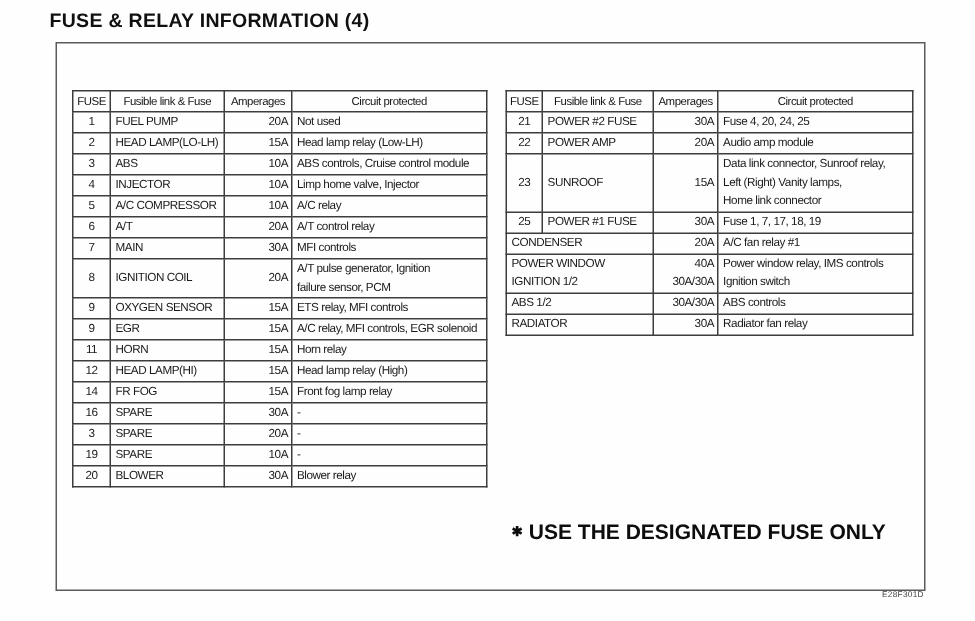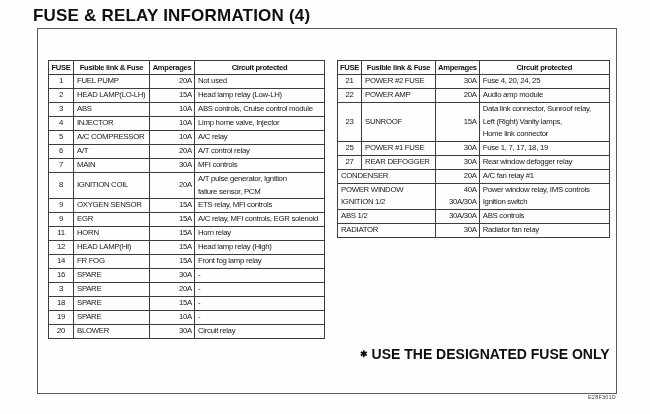--- a/index.html
+++ b/index.html
@@ -12,21 +12,21 @@
   }
   .page {
     position: relative;
     width: 650px; height: 414px;
     background: #fefefe;
     overflow: hidden;
   }
   .title {
     position: absolute;
     left: 33px; top: 6px;
-    font-size: 17px;
+    font-size: 13px;
     font-weight: bold;
     letter-spacing: 0.2px;
     color: #101010;
     white-space: nowrap;
   }
   .outer-box {
     position: absolute;
     left: 37px; top: 28px;
     width: 578px; height: 364px;
     border: 1px solid #5a5a5a;
@@ -40,42 +40,42 @@
   }
   #left-table  { left: 10px;  top: 31px; }
   #right-table { left: 299px; top: 31px; }
   th, td {
     border: 1px solid #3d3d3d;
     overflow: hidden;
     padding: 0 2px;
   }
   th {
     font-size: 7.6px;
-    font-weight: bold;
+    font-weight: normal;
     letter-spacing: -0.3px;
     text-align: center;
     height: 13px;
     color: #141414;
     white-space: nowrap;
   }
   td {
     font-size: 7.8px;
     letter-spacing: -0.3px;
     height: 13px;
     line-height: 12.5px;
     vertical-align: middle;
     white-space: pre;
     color: #1a1a1a;
   }
   td.fuse { text-align: center; }
   td.amp  { text-align: right; }
   td.name, td.circuit { text-align: left; padding-left: 3px; }
   .footnote {
     position: absolute;
-    left: 322px; top: 317px;
+    left: 303px; top: 317px;
     font-weight: bold;
     font-size: 14px;
     color: #0d0d0d;
     white-space: nowrap;
   }
   .footnote .star {
     font-size: 9px;
     vertical-align: 2px;
     margin-right: 4px;
   }
@@ -198,36 +198,30 @@
             <td class="amp">30A</td>
             <td class="circuit">-</td>
           </tr>
           <tr>
             <td class="fuse">3</td>
             <td class="name">SPARE</td>
             <td class="amp">20A</td>
             <td class="circuit">-</td>
           </tr>
           <tr>
-            <td class="fuse">18</td>
-            <td class="name">SPARE</td>
-            <td class="amp">15A</td>
-            <td class="circuit">-</td>
-          </tr>
-          <tr>
             <td class="fuse">19</td>
             <td class="name">SPARE</td>
             <td class="amp">10A</td>
             <td class="circuit">-</td>
           </tr>
           <tr>
             <td class="fuse">20</td>
             <td class="name">BLOWER</td>
             <td class="amp">30A</td>
-            <td class="circuit">Circuit relay</td>
+            <td class="circuit">Blower relay</td>
           </tr>
         </tbody>
       </table>
 
     <table id="right-table">
         <colgroup>
           <col style="width: 23px;">
           <col style="width: 74px;">
           <col style="width: 43px;">
           <col style="width: 130px;">
@@ -261,26 +255,20 @@
 Left (Right) Vanity lamps,
 Home link connector</td>
           </tr>
           <tr>
             <td class="fuse">25</td>
             <td class="name">POWER #1 FUSE</td>
             <td class="amp">30A</td>
             <td class="circuit">Fuse 1, 7, 17, 18, 19</td>
           </tr>
           <tr>
-            <td class="fuse">27</td>
-            <td class="name">REAR DEFOGGER</td>
-            <td class="amp">30A</td>
-            <td class="circuit">Rear window defogger relay</td>
-          </tr>
-          <tr>
             <td class="name" colspan="2">CONDENSER</td>
             <td class="amp">20A</td>
             <td class="circuit">A/C fan relay #1</td>
           </tr>
           <tr>
             <td class="name" colspan="2">POWER WINDOW
 IGNITION 1/2</td>
             <td class="amp">40A
 30A/30A</td>
             <td class="circuit">Power window relay, IMS controls

